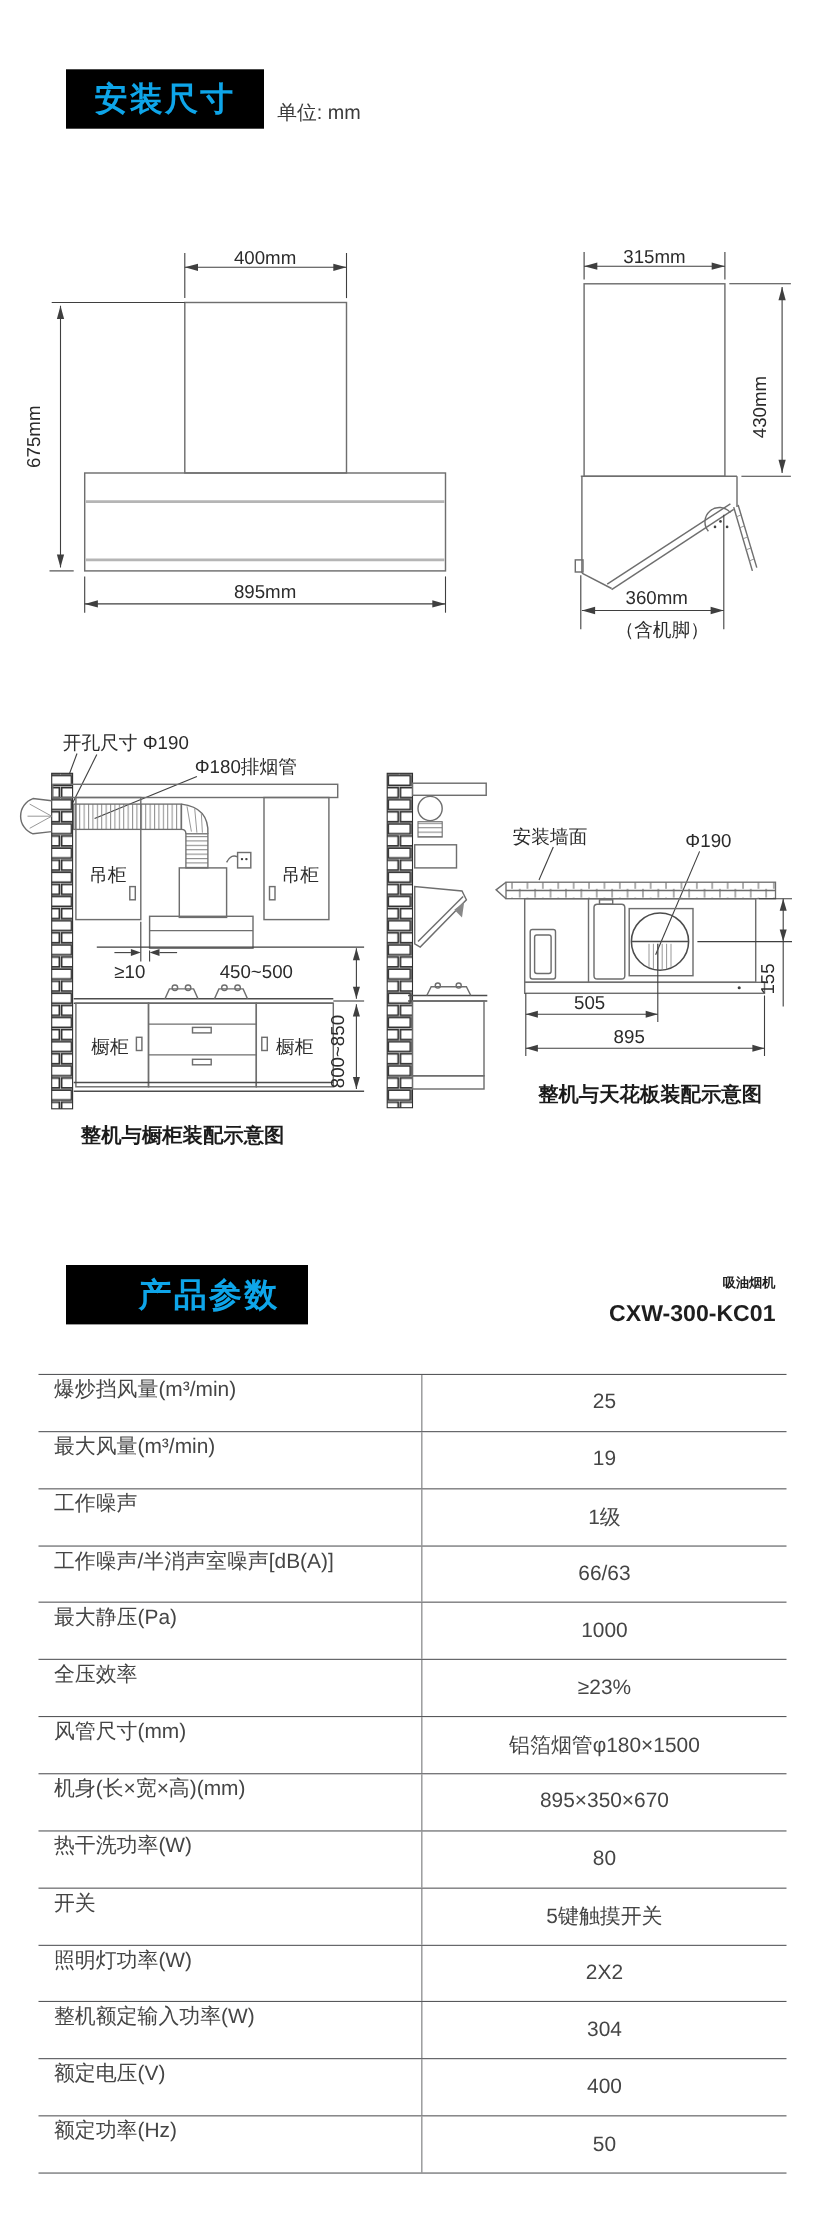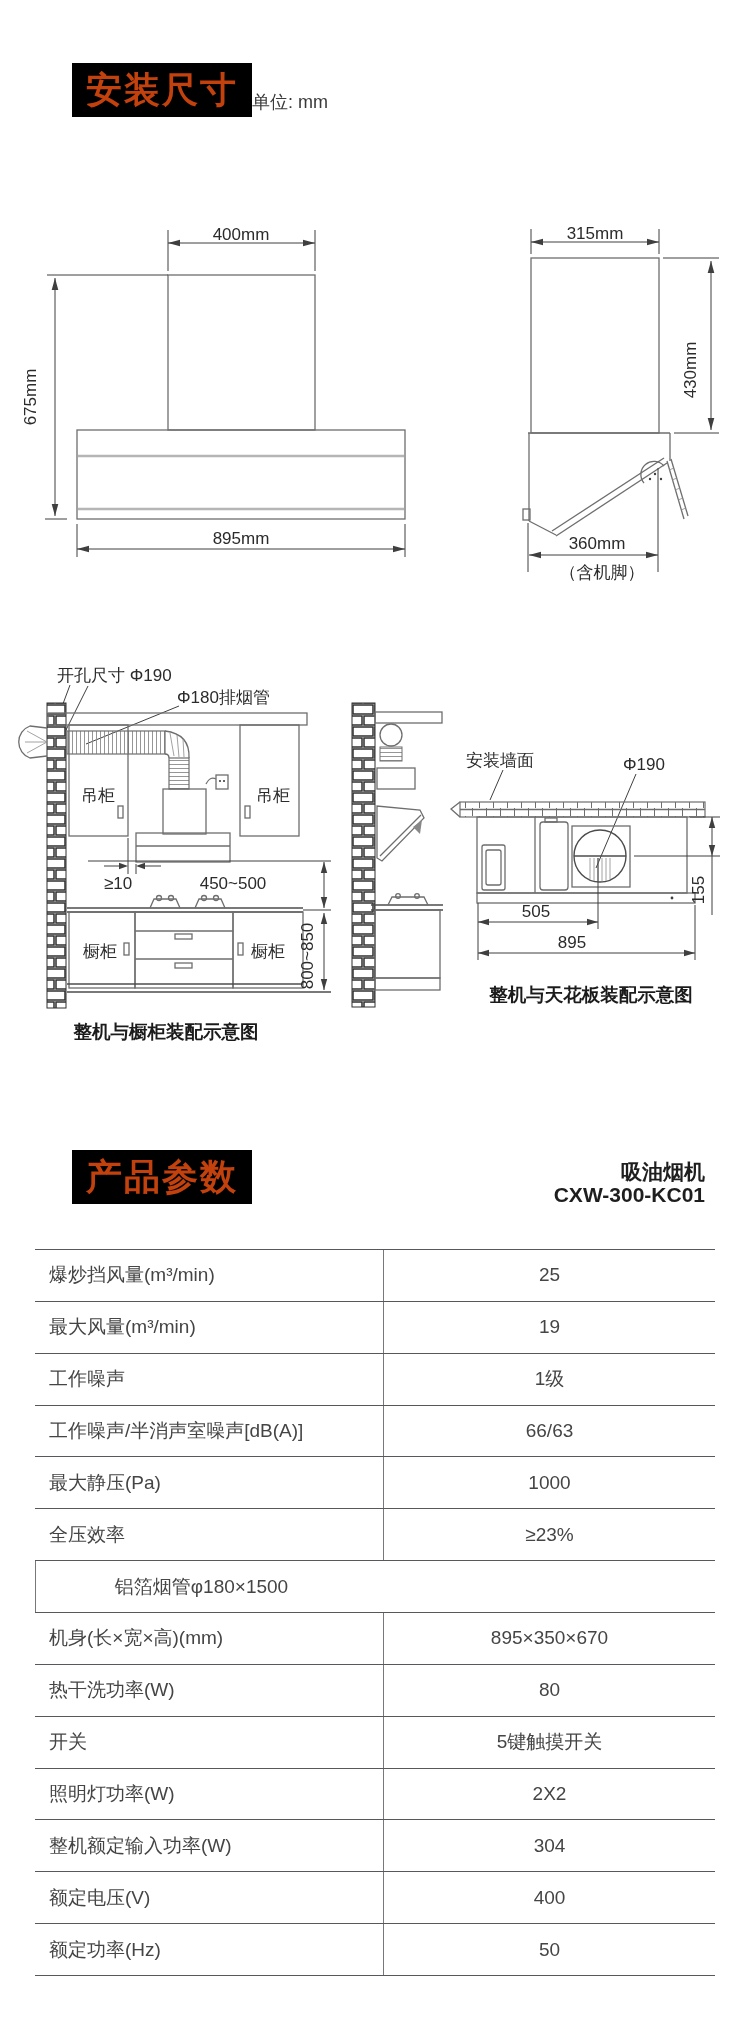--- a/index.html
+++ b/index.html
@@ -1,42 +1,42 @@
 <!DOCTYPE html>
 <html><head>
 <meta charset="utf-8">
 <style>
   html,body{margin:0;padding:0;width:750px;height:2036px;background:#ffffff;
     font-family:"Liberation Sans","DejaVu Sans",sans-serif;}
   .stage{position:relative;width:750px;height:2036px;overflow:hidden;background:#fff;}
 
-  .badge{position:absolute;left:60px;width:180px;height:54px;background:#000;color:#c2410c;
-    display:flex;align-items:center;justify-content:center;font-weight:bold;font-size:36px;letter-spacing:2px;margin-left:12px;}
+  .badge{position:absolute;left:60px;width:180px;height:54px;background:#000;color:#0ea5e9;
+    display:flex;align-items:center;justify-content:center;font-weight:bold;font-size:30px;letter-spacing:2px;}
   #badge-install{top:63px;}
-  #badge-params{top:1150px;}
+  #badge-params{top:1150px;padding-left:40px;}
   .unit-label{position:absolute;left:252px;top:90px;font-size:18px;color:#3a3a3a;text-align:center;}
 
-  .product-type{position:absolute;right:45px;top:1158px;font-size:21px;font-weight:bold;color:#1e1e1e;}
+  .product-type{position:absolute;right:45px;top:1158px;font-size:12px;font-weight:bold;color:#1e1e1e;}
   .product-model{position:absolute;right:45px;top:1183px;font-size:21px;font-weight:bold;color:#1e1e1e;text-align:right;}
 
   svg.draw{position:absolute;left:0;top:0;}
   .ln{fill:none;stroke:#6e6e6e;stroke-width:1.3;}
   .lnb{fill:none;stroke:#4c4c4c;stroke-width:1.4;}
   .lg{fill:none;stroke:#b5b5b5;stroke-width:2.4;}
   .dl{fill:none;stroke:#3f3f3f;stroke-width:1;}
   .arr{fill:#3f3f3f;stroke:none;}
   .hat{fill:none;stroke:#8a8a8a;stroke-width:0.8;}
   text{fill:#2b2b2b;font-family:"Liberation Sans","DejaVu Sans",sans-serif;}
   .dim{font-size:17px;text-anchor:middle;}
   .lblS{font-size:17px;text-anchor:start;}
   .lblM{font-size:17px;text-anchor:middle;}
   .cap{font-size:18.5px;font-weight:bold;text-anchor:middle;fill:#1b1b1b;}
 
   .spec-table{position:absolute;left:35px;top:1249px;width:680px;border-top:1.6px solid #57585b;}
-  .t-row{display:flex;align-items:center;height:51.86px;box-sizing:border-box;border-bottom:1.6px solid #57585b;}
+  .t-row{display:flex;height:51.86px;box-sizing:border-box;border-bottom:1.6px solid #57585b;}
   .t-label{box-sizing:border-box;width:348px;padding-left:14px;font-size:19px;color:#454545;}
   .t-value{box-sizing:border-box;width:332px;height:100%;display:flex;align-items:center;justify-content:center;
     border-left:1.6px solid #77787a;font-size:19px;color:#454545;}
 </style>
 </head>
 <body>
 
 <div class="stage">
 
   <div class="badge" id="badge-install">安装尺寸</div>
@@ -299,20 +299,21 @@
       </div>
     <div class="t-row">
         <div class="t-label">最大静压(Pa)</div>
         <div class="t-value">1000</div>
       </div>
     <div class="t-row">
         <div class="t-label">全压效率</div>
         <div class="t-value">≥23%</div>
       </div>
     <div class="t-row">
+        <div class="t-label">风管尺寸(mm)</div>
         <div class="t-value">铝箔烟管φ180×1500</div>
       </div>
     <div class="t-row">
         <div class="t-label">机身(长×宽×高)(mm)</div>
         <div class="t-value">895×350×670</div>
       </div>
     <div class="t-row">
         <div class="t-label">热干洗功率(W)</div>
         <div class="t-value">80</div>
       </div>

